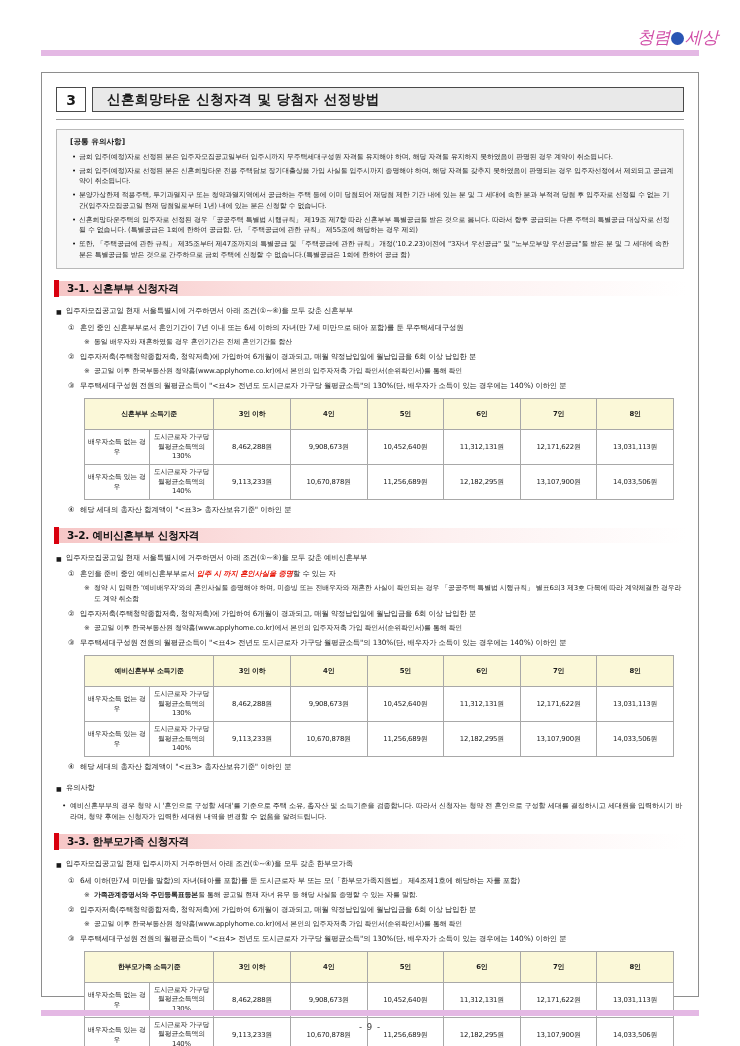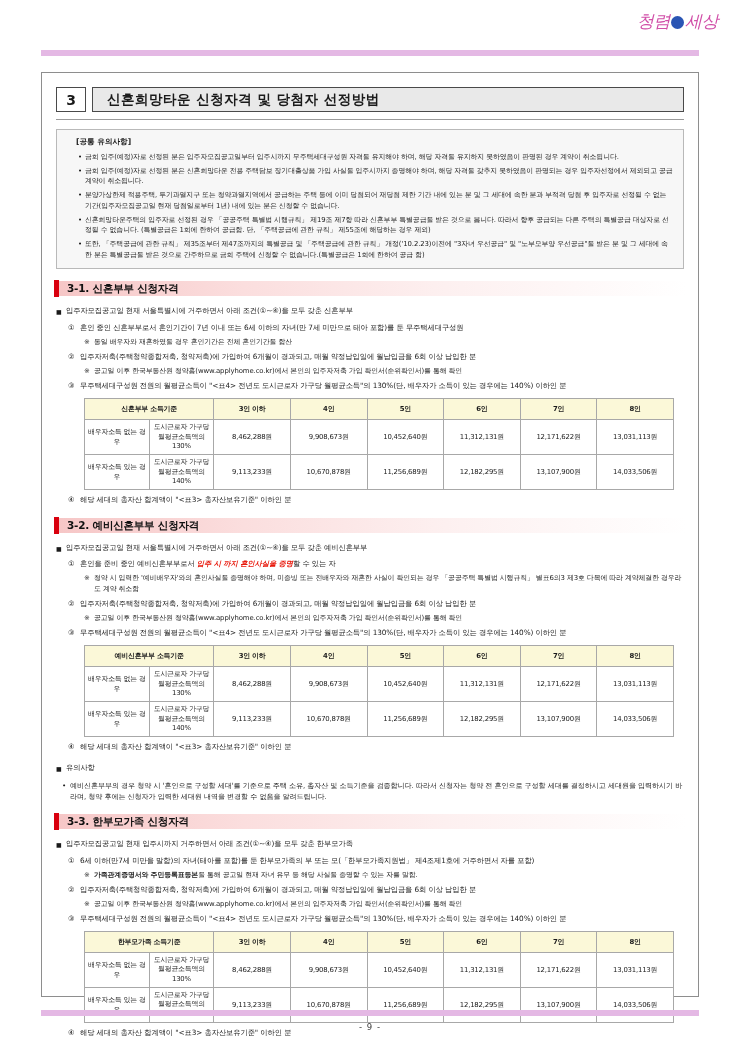--- a/index.html
+++ b/index.html
@@ -15,21 +15,21 @@
     overflow: hidden;
   }
 
   
   .page-header {
     height: 48px;
     position: relative;
   }
   .brand-logo {
     position: absolute;
-    right: 22px; top: 10px;
+    right: 22px; top: 26px;
     font-family: "DejaVu Serif", "Liberation Serif", serif;
     font-size: 17px;
     font-style: italic;
     color: #d14fa8;
     letter-spacing: -0.5px;
     white-space: nowrap;
     display: flex;
     align-items: center;
     gap: 1px;
   }
@@ -91,21 +91,21 @@
   .chapter-underline {
     margin: 7px 14px 0 14px;
     border-bottom: 1px solid #9a9a9a;
   }
 
   
   .notice-box {
     margin: 9px 14px 0 14px;
     border: 1px solid #b9b9b9;
     background: #f7f7f7;
-    padding: 7px 9px 8px 19px;
+    padding: 7px 9px 8px 13px;
   }
   .notice-heading {
     font-size: 7.6px;
     font-weight: bold;
     margin-bottom: 5px;
   }
   .notice-item {
     display: flex;
     font-size: 6.9px;
     line-height: 1.55;
@@ -199,21 +199,21 @@
   .income-table th, .income-table td {
     border: 1px solid #a8a8a8;
     text-align: center;
     vertical-align: middle;
     padding: 3px 1px;
     letter-spacing: -0.2px;
   }
   .income-table thead th {
     background: #fbf8d8;
     font-weight: bold;
-    height: 21px;
+    height: 31px;
     padding: 2px 1px;
   }
   .income-table tbody td { height: 21px; background: #fff; }
   .col-label { width: 18%; }
   .col-basis { width: 18%; }
   .col-val { width: 10.666%; }
   .basis-cell { line-height: 1.35; }
 
   
   .page-footer {
@@ -440,21 +440,21 @@
         <div class="redbar"></div>
         <div class="sec-label">3-3. 한부모가족 신청자격</div>
       </div>
       <div class="block">
         <div class="lvl-sq">
           <span class="sq-mark">■</span>
           <span>입주자모집공고일 현재 입주시까지 거주하면서 아래 조건(①~④)을 모두 갖춘 한부모가족</span>
         </div>
         <div class="lvl-num">
           <span class="num-mark">①</span>
-          <span>6세 이하(만7세 미만을 말함)의 자녀(태아를 포함)를 둔 한부모가족의 부 또는 모(「한부모가족지원법」 제4조제1호에 거주하면서 자를 포함)</span>
+          <span>6세 이하(만7세 미만을 말함)의 자녀(태아를 포함)를 둔 도시근로자 부 또는 모(「한부모가족지원법」 제4조제1호에 해당하는 자를 포함)</span>
         </div>
         <div class="lvl-ast">
           <span class="ast-mark">※</span>
           <span><span class="bold">가족관계증명서와 주민등록표등본</span><span>을 통해 공고일 현재 자녀 유무 등 해당 사실을 증명할 수 있는 자를 말함.</span></span>
         </div>
         <div class="lvl-num">
           <span class="num-mark">②</span>
           <span>입주자저축(주택청약종합저축, 청약저축)에 가입하여 6개월이 경과되고, 매월 약정납입일에 월납입금을 6회 이상 납입한 분</span>
         </div>
         <div class="lvl-ast">

